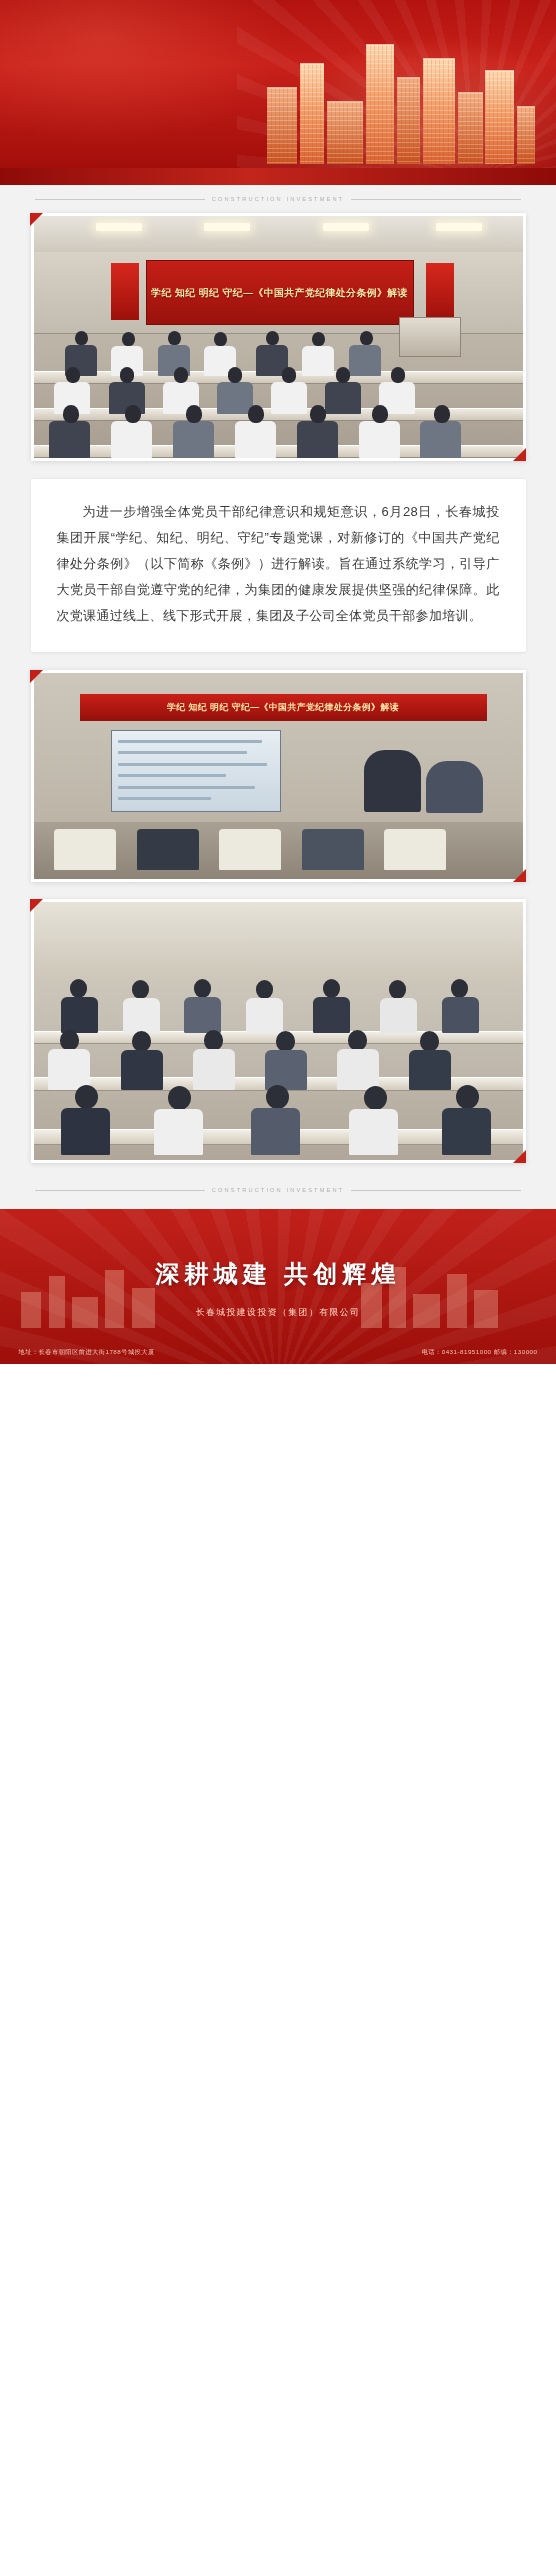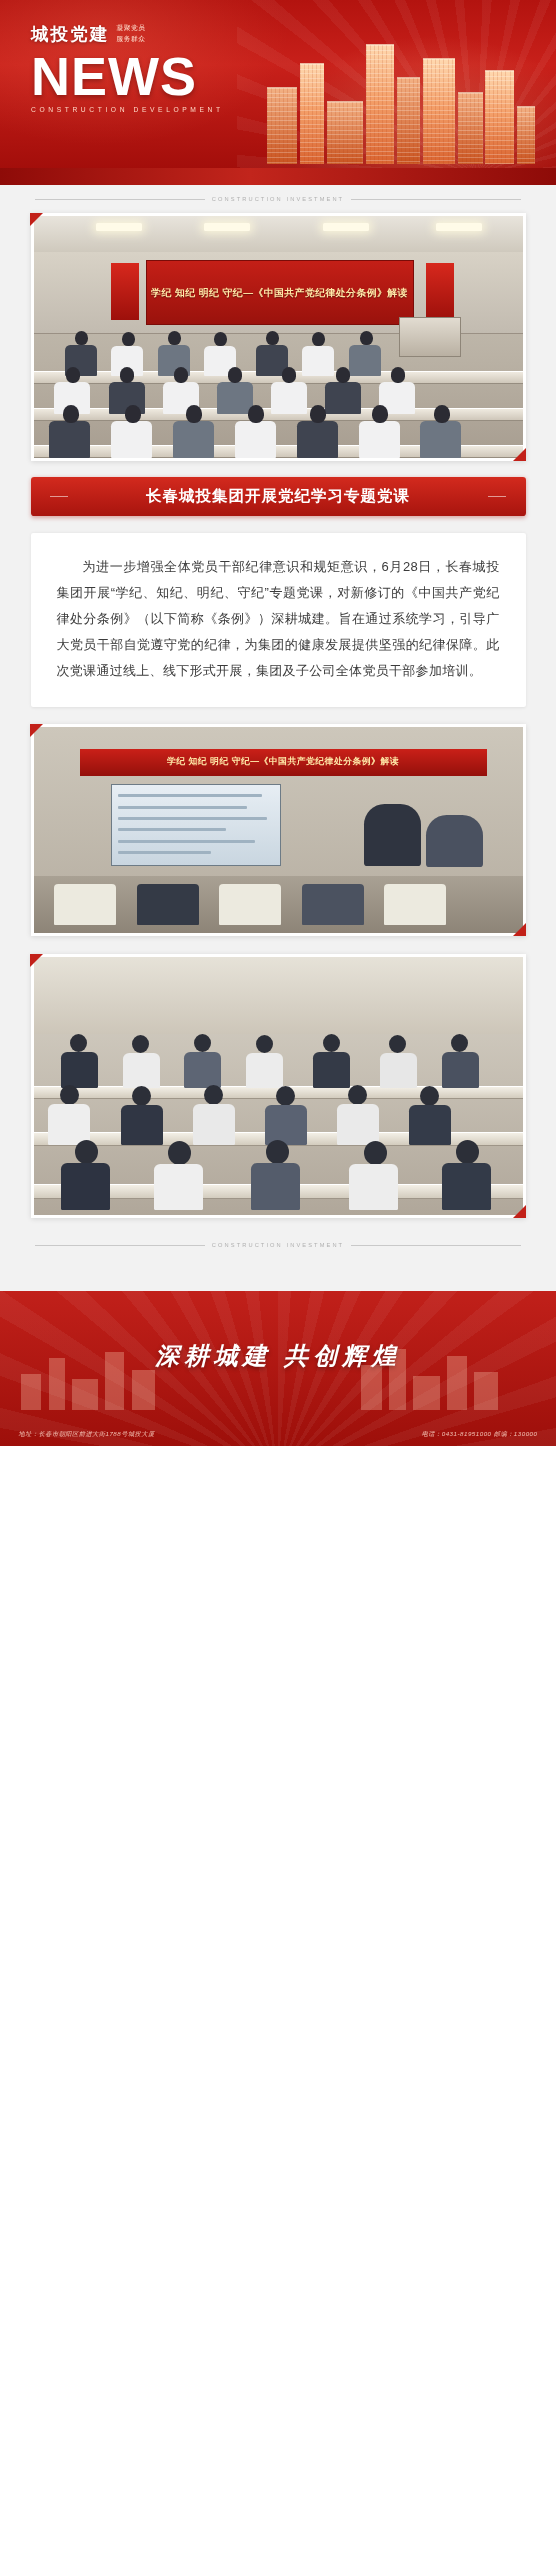--- a/index.html
+++ b/index.html
@@ -217,24 +217,23 @@
     line-height: 2.0;
     color: #3b3b3b;
     text-align: justify;
     text-indent: 2em;
     letter-spacing: 0.3px;
   }
 
   
   .footer-red {
     position: relative;
-    width: 556px; height: 155px; margin-top: 32px;
+    width: 556px; height: 155px; margin-top: 5px;
     background: linear-gradient(180deg,#c1201a 0%, #9d0f0a 100%);
     overflow: hidden;
-    font-style: italic;
   }
   .footer-red .rays {
     position: absolute; left: 0; top: 0; width: 556px; height: 155px;
     background: repeating-conic-gradient(from 180deg at 50% 120%,
       rgba(255,255,255,.05) 0deg 4deg, rgba(255,255,255,0) 4deg 10deg);
   }
   .footer-red .fskyline {
     position: absolute; left: 0; bottom: 36px; width: 556px; height: 62px; opacity: .30;
   }
   .footer-red .fbld { position: absolute; bottom: 0; background: #ffd2b8; }
@@ -306,31 +305,20 @@
           <div class="win"></div>
         </div>
       <div class="bld" style="left:218px;width:29px;height:94px;">
           <div class="win"></div>
         </div>
       <div class="bld dk" style="left:250px;width:17.5px;height:58px;">
           <div class="win"></div>
         </div>
     </div>
 
-    <div class="logo-block">
-      <div class="logo-row">
-        <div class="logo-name">城投党建</div>
-        <div class="logo-sub">
-          <div>凝聚党员</div>
-          <div>服务群众</div>
-        </div>
-      </div>
-      <div class="news-big">NEWS</div>
-      <div class="news-en">CONSTRUCTION  DEVELOPMENT</div>
-    </div>
 
     <div class="hdr-ribbon"></div>
   </div>
 
   <div class="ornament">
     <div class="line"></div>
     <div class="mid">CONSTRUCTION  INVESTMENT</div>
     <div class="line"></div>
   </div>
 
@@ -395,26 +383,23 @@
       <div class="head" style="left:214px; top:189px; width:16.5px; height:17.5px;"></div>
       <div class="body d" style="left:263px; top:205px; width:41px; height:37px;"></div>
       <div class="head" style="left:276px; top:189px; width:16.5px; height:17.5px;"></div>
       <div class="body" style="left:325px; top:205px; width:41px; height:37px;"></div>
       <div class="head" style="left:338px; top:189px; width:16.5px; height:17.5px;"></div>
       <div class="body b" style="left:386px; top:205px; width:41px; height:37px;"></div>
       <div class="head" style="left:400px; top:189px; width:16.5px; height:17.5px;"></div>
     </div>
   </div>
 
-  <div class="title-bar">
-    <span>长春城投集团开展党纪学习专题党课</span>
-  </div>
 
   <div class="card">
-    <p>为进一步增强全体党员干部纪律意识和规矩意识，6月28日，长春城投集团开展“学纪、知纪、明纪、守纪”专题党课，对新修订的《中国共产党纪律处分条例》（以下简称《条例》）深耕城建。旨在通过系统学习，引导广大党员干部自觉遵守党的纪律，为集团的健康发展提供坚强的纪律保障。此次党课通过线上、线下形式开展，集团及子公司全体党员干部参加培训。</p>
+    <p>为进一步增强全体党员干部纪律意识和规矩意识，6月28日，长春城投集团开展“学纪、知纪、明纪、守纪”专题党课，对新修订的《中国共产党纪律处分条例》（以下简称《条例》）进行解读。旨在通过系统学习，引导广大党员干部自觉遵守党的纪律，为集团的健康发展提供坚强的纪律保障。此次党课通过线上、线下形式开展，集团及子公司全体党员干部参加培训。</p>
   </div>
 
   <div class="photo-wrap" style="margin-top:17.5px;">
     <div class="corner-tl"></div>
     <div class="corner-br"></div>
     <div class="photo ph2">
       <div class="banner">
         <span>学纪 知纪 明纪 守纪—《中国共产党纪律处分条例》解读</span>
       </div>
       <div class="proj">
@@ -502,20 +487,21 @@
       <div class="fbld" style="left:72px;width:26px;height:31px;"></div>
       <div class="fbld" style="left:105px;width:18.5px;height:58px;"></div>
       <div class="fbld" style="left:132px;width:23px;height:40px;"></div>
       <div class="fbld" style="left:361px;width:20.6px;height:45px;"></div>
       <div class="fbld" style="left:389px;width:16.5px;height:61px;"></div>
       <div class="fbld" style="left:413px;width:27px;height:34px;"></div>
       <div class="fbld" style="left:447px;width:19.6px;height:54px;"></div>
       <div class="fbld" style="left:474px;width:24px;height:38px;"></div>
     </div>
     <div class="footer-slogan">深耕城建  共创辉煌</div>
+    <div class="footer-company">长春城投建设投资（集团）有限公司</div>
     <div class="footer-meta">
       <span>地址：长春市朝阳区前进大街1788号城投大厦</span>
       <span>电话：0431-81951000    邮编：130000</span>
     </div>
   </div>
 
 
 </div>
 
 

